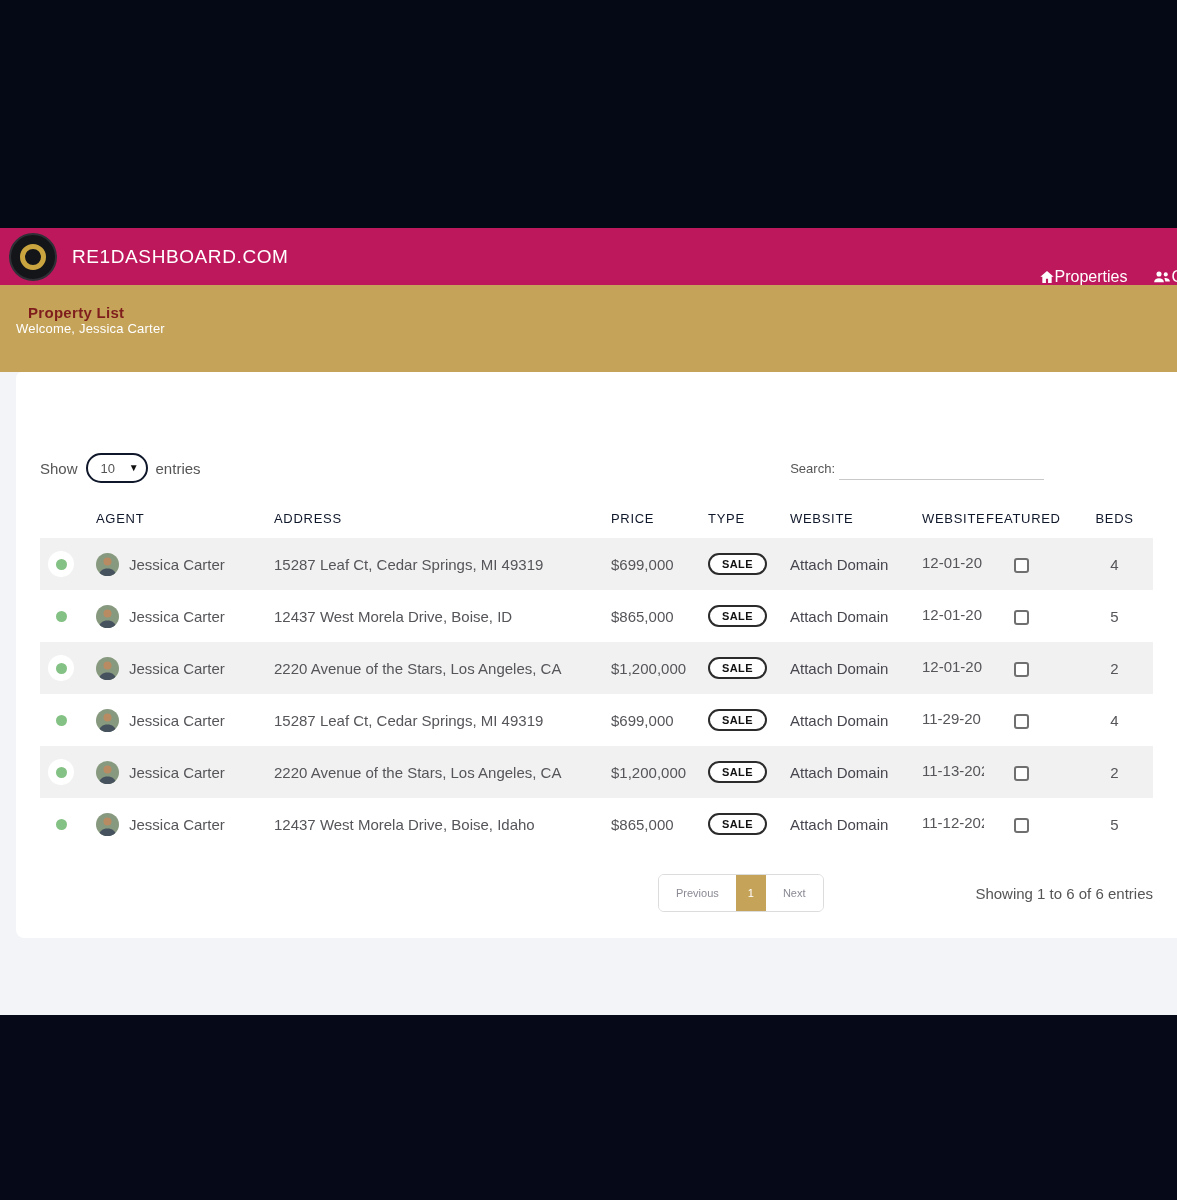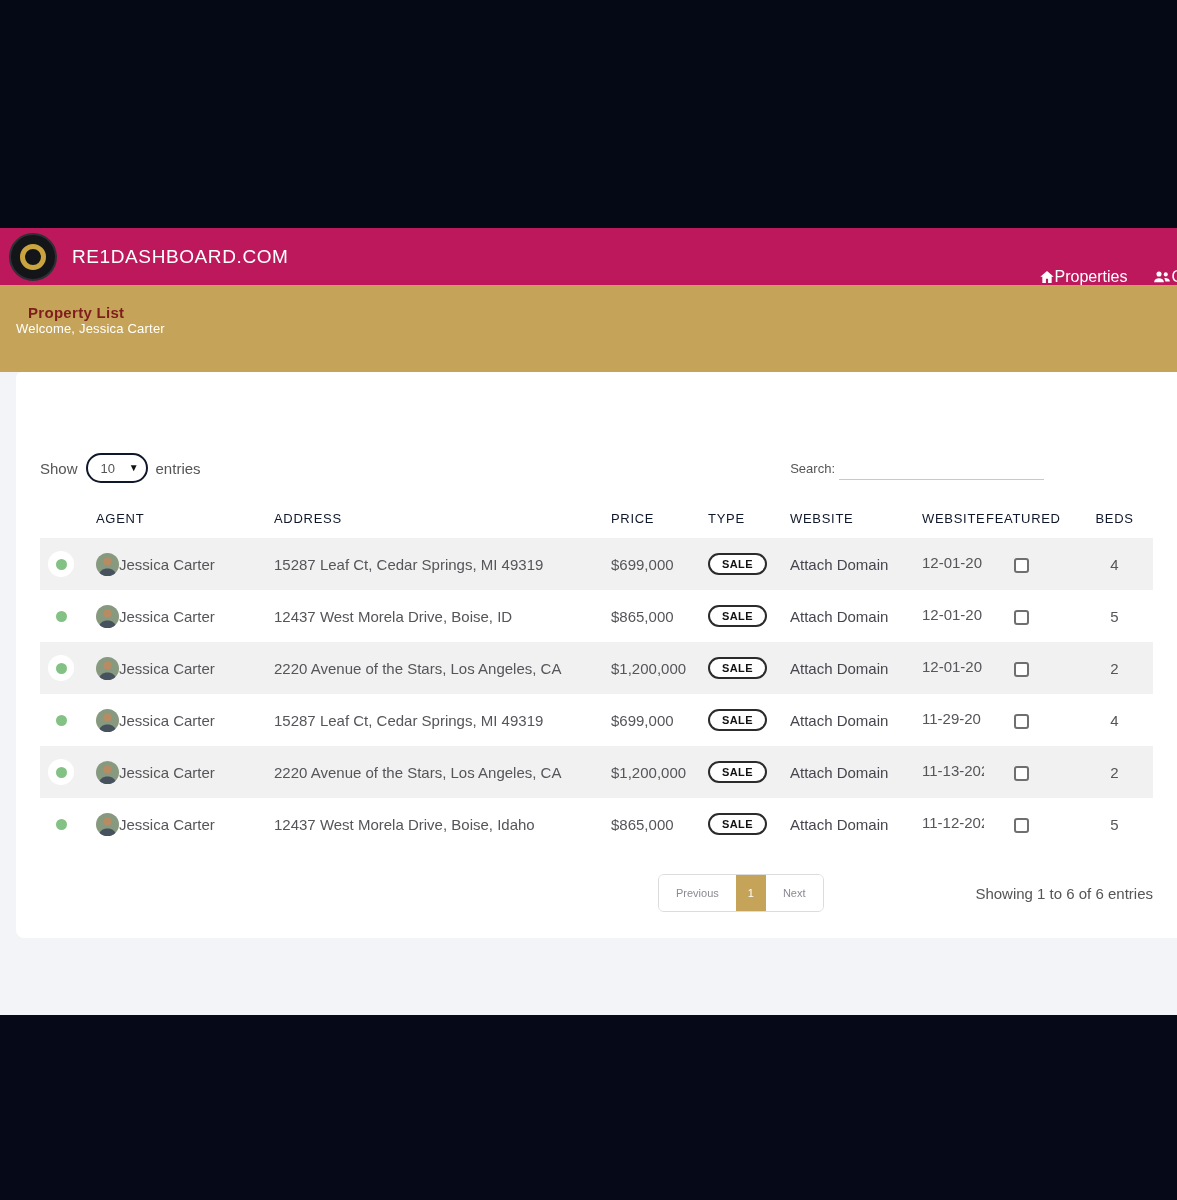--- a/index.html
+++ b/index.html
@@ -109,21 +109,21 @@
   td {
     font-size: 15px; color: #55555a; vertical-align: middle;
     white-space: nowrap; overflow: hidden;
   }
   .dot-halo {
     width: 26px; height: 26px; border-radius: 50%; background: #fff;
     display: flex; align-items: center; justify-content: center;
     margin-left: 8px;
   }
   .dot { width: 11px; height: 11px; border-radius: 50%; background: #84c184; }
-  .agent-cell { display: flex; align-items: center; gap: 0; }
+  .agent-cell { display: flex; align-items: center; gap: 10px; }
   .avatar { width: 23px; height: 23px; border-radius: 50%; overflow: hidden; flex: 0 0 auto; }
   .avatar svg { display: block; }
   .badge {
     display: inline-block; border: 2px solid #2b2b2b; border-radius: 13px;
     padding: 3px 12px; font-size: 11px; font-weight: bold; color: #111;
     letter-spacing: 0.4px; background: #fff;
   }
   .domain-link { color: #46464f; cursor: pointer; }
   .date-clip { display: inline-block; max-width: 62px; overflow: hidden; white-space: nowrap; }
   .feat-check {

